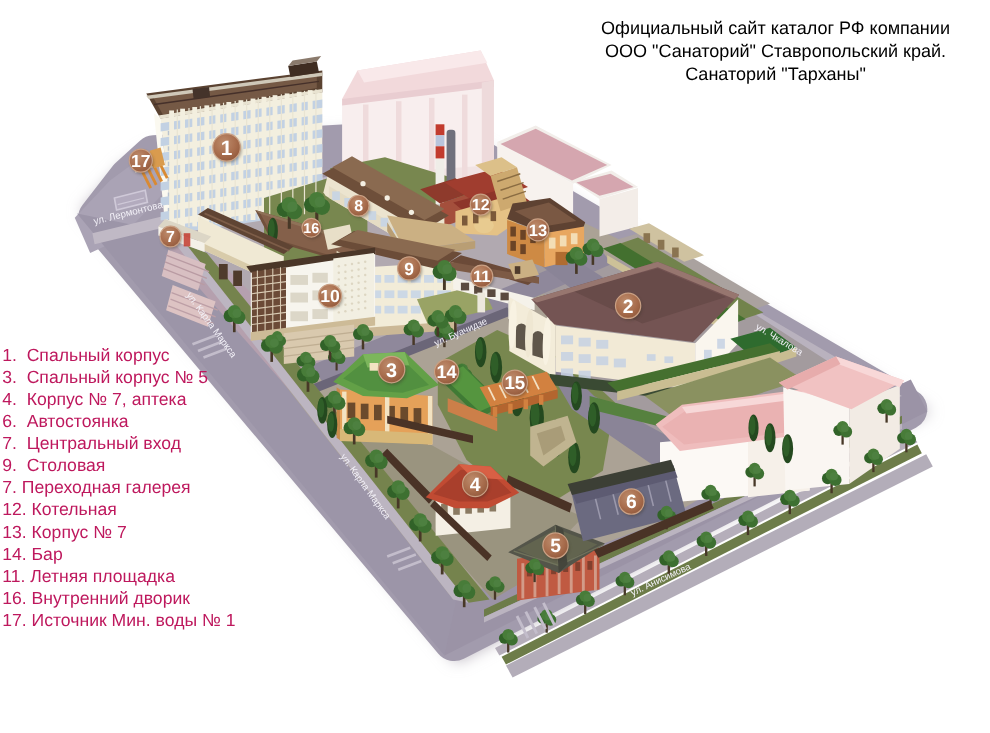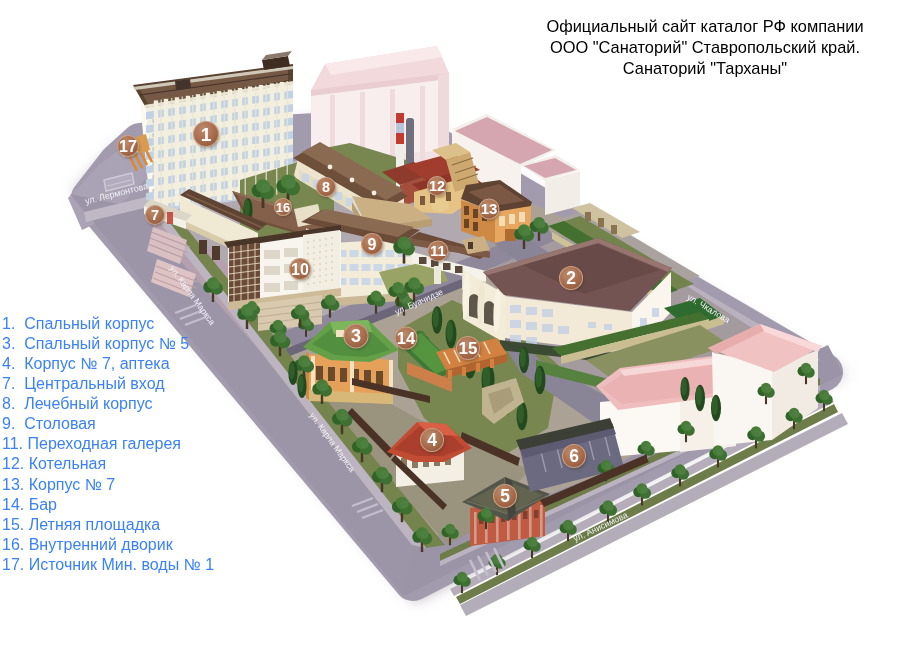--- a/index.html
+++ b/index.html
@@ -1,20 +1,20 @@
 <!DOCTYPE html>
 <html><head>
 <meta charset="utf-8">
 <style>
   html,body{margin:0;padding:0;background:#ffffff;}
   #page{position:relative;width:900px;height:666px;overflow:hidden;background:#fff;
         font-family:"Liberation Sans", sans-serif;}
   #title{position:absolute;left:430px;top:16px;width:550px;text-align:center;
          font-size:16.4px;line-height:20.8px;color:#000;}
-  #legend{position:absolute;left:2px;top:314px;font-size:16px;line-height:20.06px;color:#3b82f6;}
+  #legend{position:absolute;left:2px;top:314px;font-size:16px;line-height:20.06px;color:#be185d;}
   #legend div{white-space:nowrap;}
 </style>
 </head>
 <body>
 <div id="page">
 
 <svg id="map" width="900" height="666" viewBox="0 0 900 666" style="position:absolute;left:0;top:0">
 <defs>
   <filter id="soft" x="-20%" y="-20%" width="140%" height="140%">
     <feGaussianBlur stdDeviation="7"></feGaussianBlur>
@@ -824,24 +824,24 @@
 </g>
 </g>
 </svg>
 
 <div id="title">Официальный сайт каталог РФ компании<br>ООО "Санаторий" Ставропольский край.<br>Санаторий "Тарханы"</div>
 
 <div id="legend">
 <div>1.&nbsp; Спальный корпус</div>
 <div>3.&nbsp; Спальный корпус № 5</div>
 <div>4.&nbsp; Корпус № 7, аптека</div>
+<div>6.&nbsp; Автостоянка</div>
 <div>7.&nbsp; Центральный вход</div>
-<div>8.&nbsp; Лечебный корпус</div>
 <div>9.&nbsp; Столовая</div>
-<div>11. Переходная галерея</div>
+<div>7. Переходная галерея</div>
 <div>12. Котельная</div>
 <div>13. Корпус № 7</div>
 <div>14. Бар</div>
-<div>15. Летняя площадка</div>
+<div>11. Летняя площадка</div>
 <div>16. Внутренний дворик</div>
 <div>17. Источник Мин. воды № 1</div>
 </div>
 </div>
 
 </body></html>

